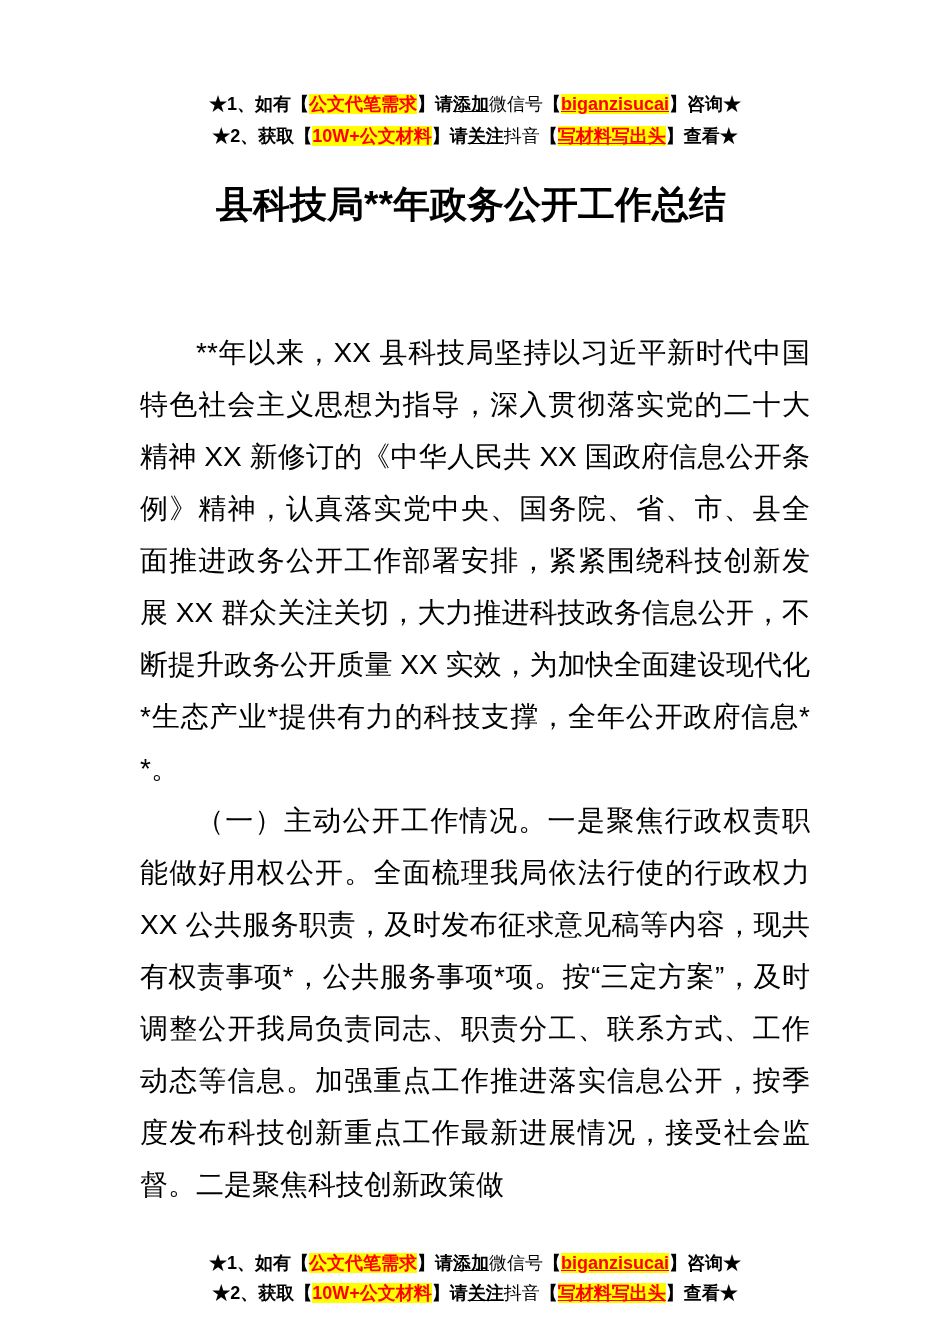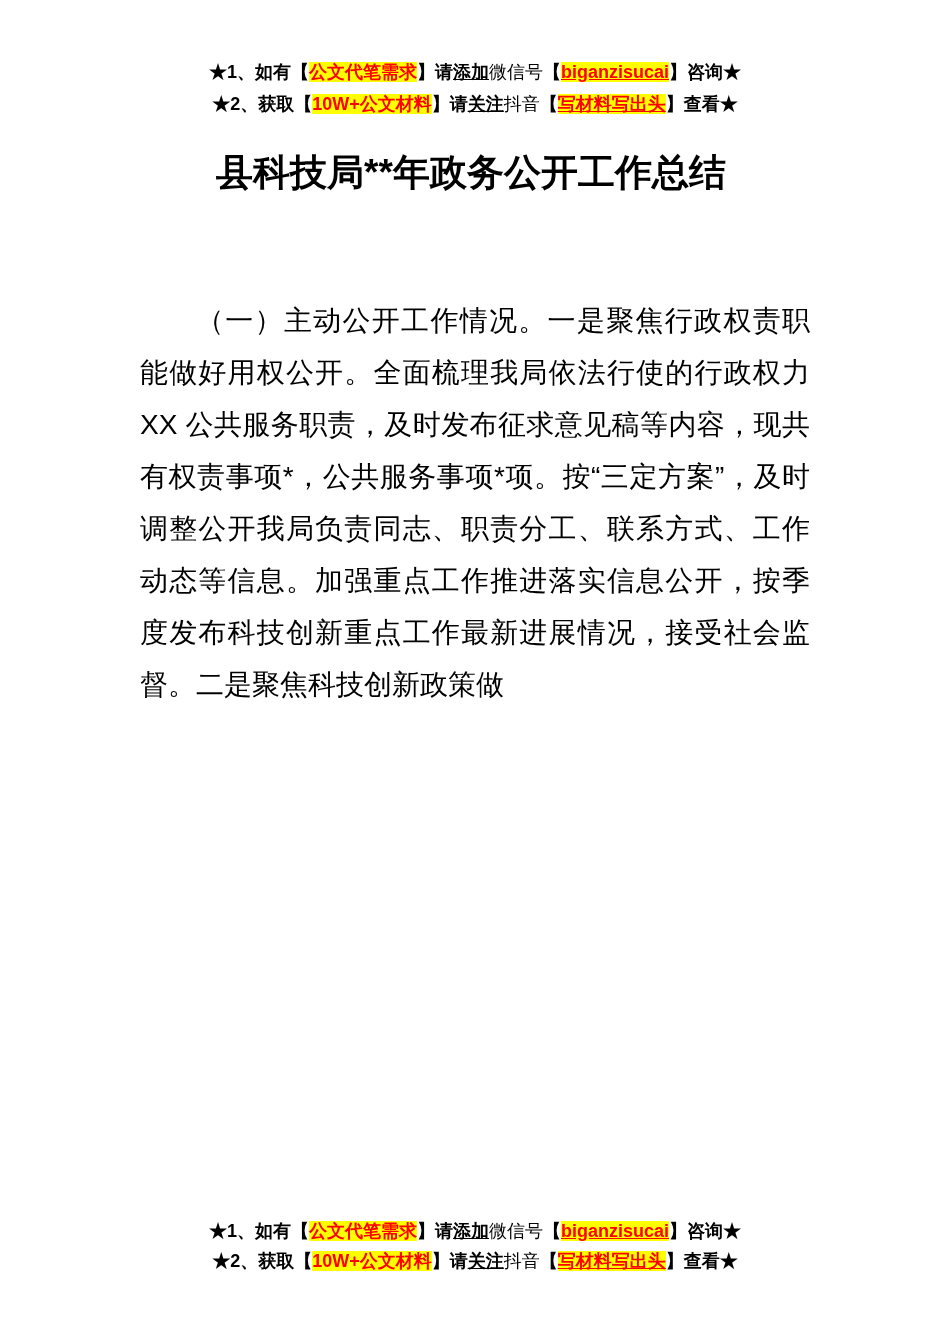--- a/index.html
+++ b/index.html
@@ -16,20 +16,21 @@
     font-family: "Liberation Sans", sans-serif;
     color: #000000;
   }
   
   .banner {
     text-align: center;
     font-size: 18px;
     font-weight: bold;
     line-height: 32px;
     white-space: nowrap;
+    margin-top: 32px;
   }
   .banner-top { padding-top: 56px; }
   .banner-bottom {
     position: absolute;
     top: 1216px;
     left: 0;
     right: 0;
     line-height: 30px;
   }
   .seg-b  { font-weight: bold; }
@@ -77,20 +78,21 @@
 <div class="page">
 
   <div class="banner banner-top">
       <div><span class="seg-b">★1、如有【</span><span class="seg-hl">公文代笔需求</span><span class="seg-b">】请</span><span class="seg-bu">添加</span><span class="seg-n">微信号</span><span class="seg-b">【</span><span class="seg-hlu">biganzisucai</span><span class="seg-b">】咨询★</span></div>
       <div><span class="seg-b">★2、获取【</span><span class="seg-hl">10W+公文材料</span><span class="seg-b">】请</span><span class="seg-bu">关注</span><span class="seg-n">抖音</span><span class="seg-b">【</span><span class="seg-hlu">写材料写出头</span><span class="seg-b">】查看★</span></div>
     </div>
 
   <h1 class="doc-title">县科技局**年政务公开工作总结</h1>
 
   <div class="content">
+      <p class="body-para">**年以来，XX 县科技局坚持以习近平新时代中国特色社会主义思想为指导，深入贯彻落实党的二十大精神 XX 新修订的《中华人民共 XX 国政府信息公开条例》精神，认真落实党中央、国务院、省、市、县全面推进政务公开工作部署安排，紧紧围绕科技创新发展 XX 群众关注关切，大力推进科技政务信息公开，不断提升政务公开质量 XX 实效，为加快全面建设现代化*生态产业*提供有力的科技支撑，全年公开政府信息**。</p>
       <p class="body-para">（一）主动公开工作情况。一是聚焦行政权责职能做好用权公开。全面梳理我局依法行使的行政权力 XX 公共服务职责，及时发布征求意见稿等内容，现共有权责事项*，公共服务事项*项。按“三定方案”，及时调整公开我局负责同志、职责分工、联系方式、工作动态等信息。加强重点工作推进落实信息公开，按季度发布科技创新重点工作最新进展情况，接受社会监督。二是聚焦科技创新政策做</p>
     </div>
 
   <div class="banner banner-bottom">
       <div><span class="seg-b">★1、如有【</span><span class="seg-hl">公文代笔需求</span><span class="seg-b">】请</span><span class="seg-bu">添加</span><span class="seg-n">微信号</span><span class="seg-b">【</span><span class="seg-hlu">biganzisucai</span><span class="seg-b">】咨询★</span></div>
       <div><span class="seg-b">★2、获取【</span><span class="seg-hl">10W+公文材料</span><span class="seg-b">】请</span><span class="seg-bu">关注</span><span class="seg-n">抖音</span><span class="seg-b">【</span><span class="seg-hlu">写材料写出头</span><span class="seg-b">】查看★</span></div>
     </div>
 
 </div>
 

